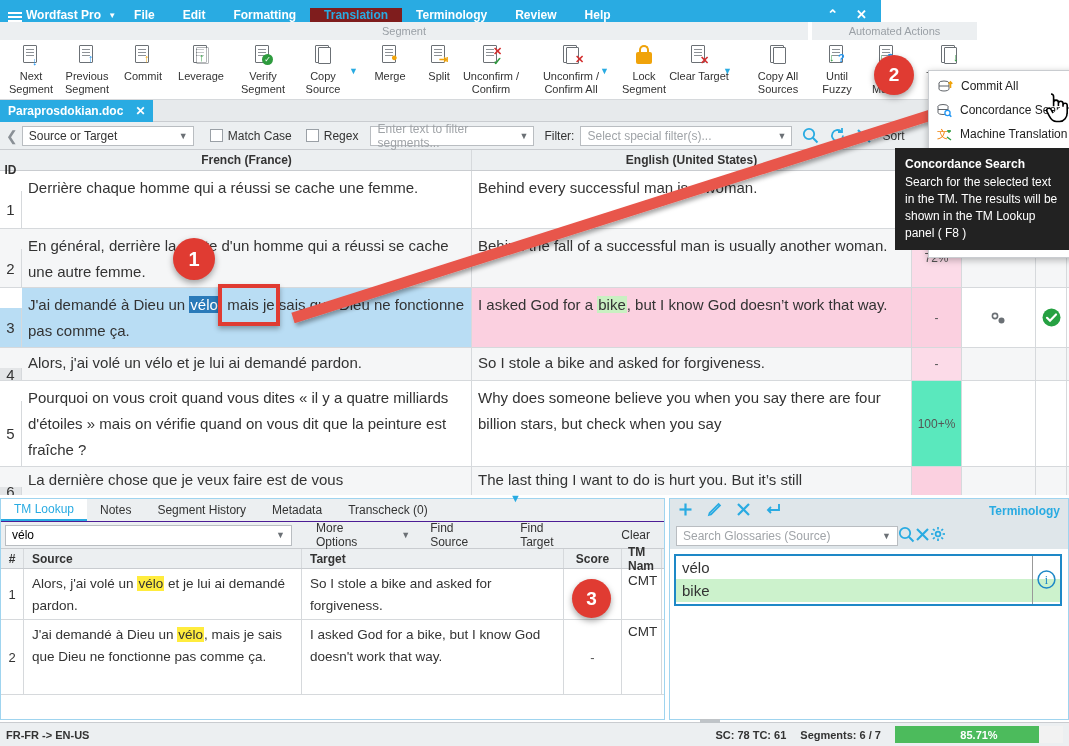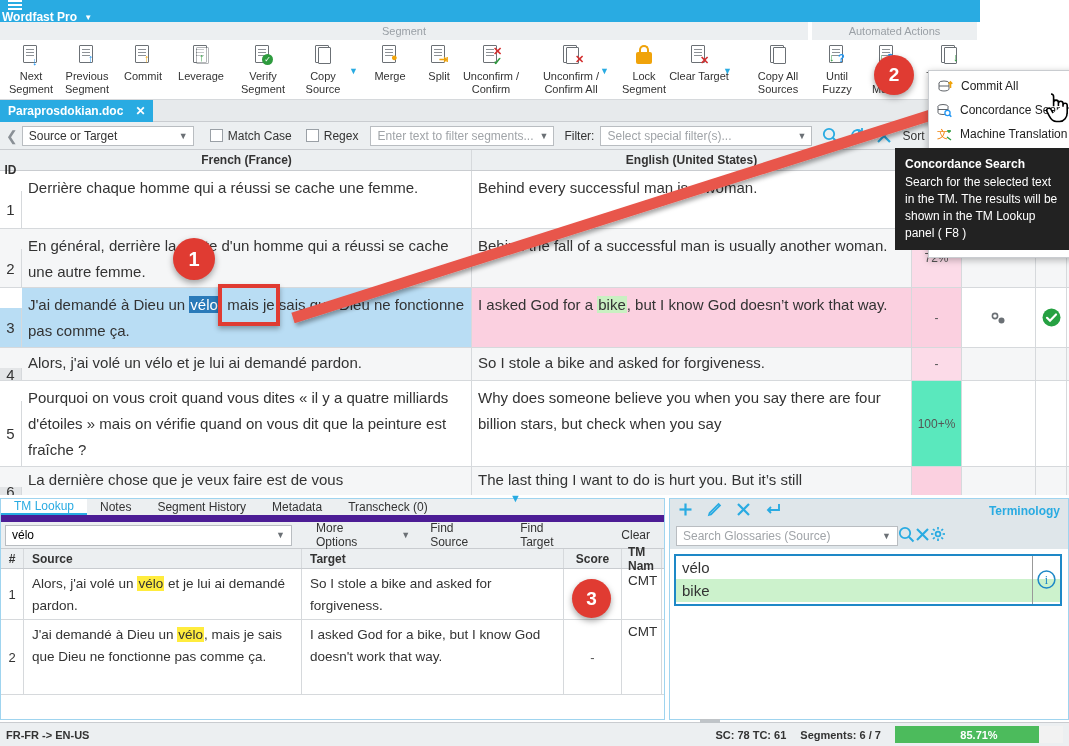--- a/index.html
+++ b/index.html
@@ -8,23 +8,23 @@
     width: 1069px; height: 746px;
     overflow: hidden;
     font-family: "Liberation Sans", sans-serif;
     background: #ffffff;
     -webkit-font-smoothing: antialiased;
   }
   #app { position: relative; width: 1069px; height: 746px; overflow: hidden; }
 
   
   .menubar {
-    position: absolute; left: 0; top: 0; width: 980px; height: 22px;
-    background: #29abe2; display: flex; align-items: flex-start;
-    color: #ffffff; font-size: 12px; font-weight: bold; flex-direction: column;
+    position: absolute; left: 0; top: 0; width: 881px; height: 22px;
+    background: #29abe2; display: flex; align-items: flex-end;
+    color: #ffffff; font-size: 12px; font-weight: bold;
   }
   .hamburger { width: 24px; display:flex; flex-direction:column; justify-content:center; align-items:center; gap:2px; padding-left:6px;}
   .hamburger span { display:block; width:14px; height:2px; background:#ffffff; }
   .brand { display:flex; align-items:center; padding:0 4px 0 2px; font-size:12px; font-weight:bold; }
   .brand-caret { margin-left:7px; font-size:8px; }
   .menuitem { display:flex; align-items:center; padding:0 14px; font-size:12px; font-weight:bold; color:#ffffff; }
   .menuitem.active { background:#7f1d1d; color:#29abe2; }
   .winctrls { margin-left:auto; display:flex; align-items:center; gap:18px; padding-right:14px; }
   .winctrls div { font-size:13px; font-weight:bold; }
 
@@ -132,21 +132,21 @@
   .row-active .c-tgt { background:#fbd0e0; }
   .pink { background:#fbd0e0 !important; }
   .pinklt { background:#fcdbe8 !important; }
   .teal { background:#5ae8bd !important; }
 
   .scroll-dn { position:absolute; left:510px; top:492px; color:#29abe2; font-size:11px; z-index:5;}
 
   
   .bottom { position:absolute; left:0; top:498px; width:1069px; height:222px; }
   .leftpanel { position:absolute; left:0; top:0; width:665px; height:222px; background:#fff; border:1px solid #9fd4ef; }
-  .tabs { display:flex; height:23px; background:#eceff1; border-bottom:7px solid #4c1d95; align-items:stretch; }
+  .tabs { display:flex; height:23px; background:#eceff1; border-bottom:1px solid #4c1d95; align-items:stretch; }
   .tab { display:flex; align-items:center; padding:0 13px; font-size:12px; color:#333; }
   .tab.active { background:#ffffff; color:#29abe2; border-bottom:2px solid #29abe2; font-weight:normal; }
   .lookupbar { display:flex; align-items:center; height:26px; padding:2px 4px; gap:0; background:#eceff1; }
   .lk-input { width:290px; height:21px; background:#fff; border:1px solid #b9bdc1; display:flex; align-items:center; padding:0 6px; font-size:12px; position:relative; }
   .lk-btn { font-size:12px; color:#333; padding:0 10px; }
   .lk-caret{ color:#6b7075; font-size:9px; padding-left:4px;}
   .tmhead { display:flex; height:21px; background:#eceff1; border-bottom:1px solid #c9ccd0; border-top:1px solid #c9ccd0;}
   .tmhead div { font-size:12px; font-weight:bold; color:#333; display:flex; align-items:center; border-right:1px solid #d6d9dc; padding-left:8px;}
   .tmrow { display:flex; border-bottom:1px solid #d6d9dc; }
   .tmrow > div { border-right:1px solid #d6d9dc; }
@@ -486,21 +486,21 @@
       <span class="dn">▼</span>
     </div>
     <div style="display:flex;align-items:center;gap:5px;margin-left:16px;">
       <span class="cb"></span>
       <span class="fl-label">Match Case</span>
     </div>
     <div style="display:flex;align-items:center;gap:5px;margin-left:14px;">
       <span class="cb"></span>
       <span class="fl-label">Regex</span>
     </div>
-    <div class="combo" style="width:184px;margin-left:12px;">
+    <div class="combo" style="width:164px;margin-left:12px;">
       <span class="ph">Enter text to filter segments...</span>
       <span class="dn">▼</span>
     </div>
     <span class="fl-label" style="margin-left:10px;">Filter:</span>
     <div class="combo" style="width:212px;margin-left:6px;">
       <span class="ph">Select special filter(s)...</span>
       <span class="dn">▼</span>
     </div>
     <div class="icon-btn" style="margin-left:10px;">
       <svg width="17" height="17" viewBox="0 0 17 17">

